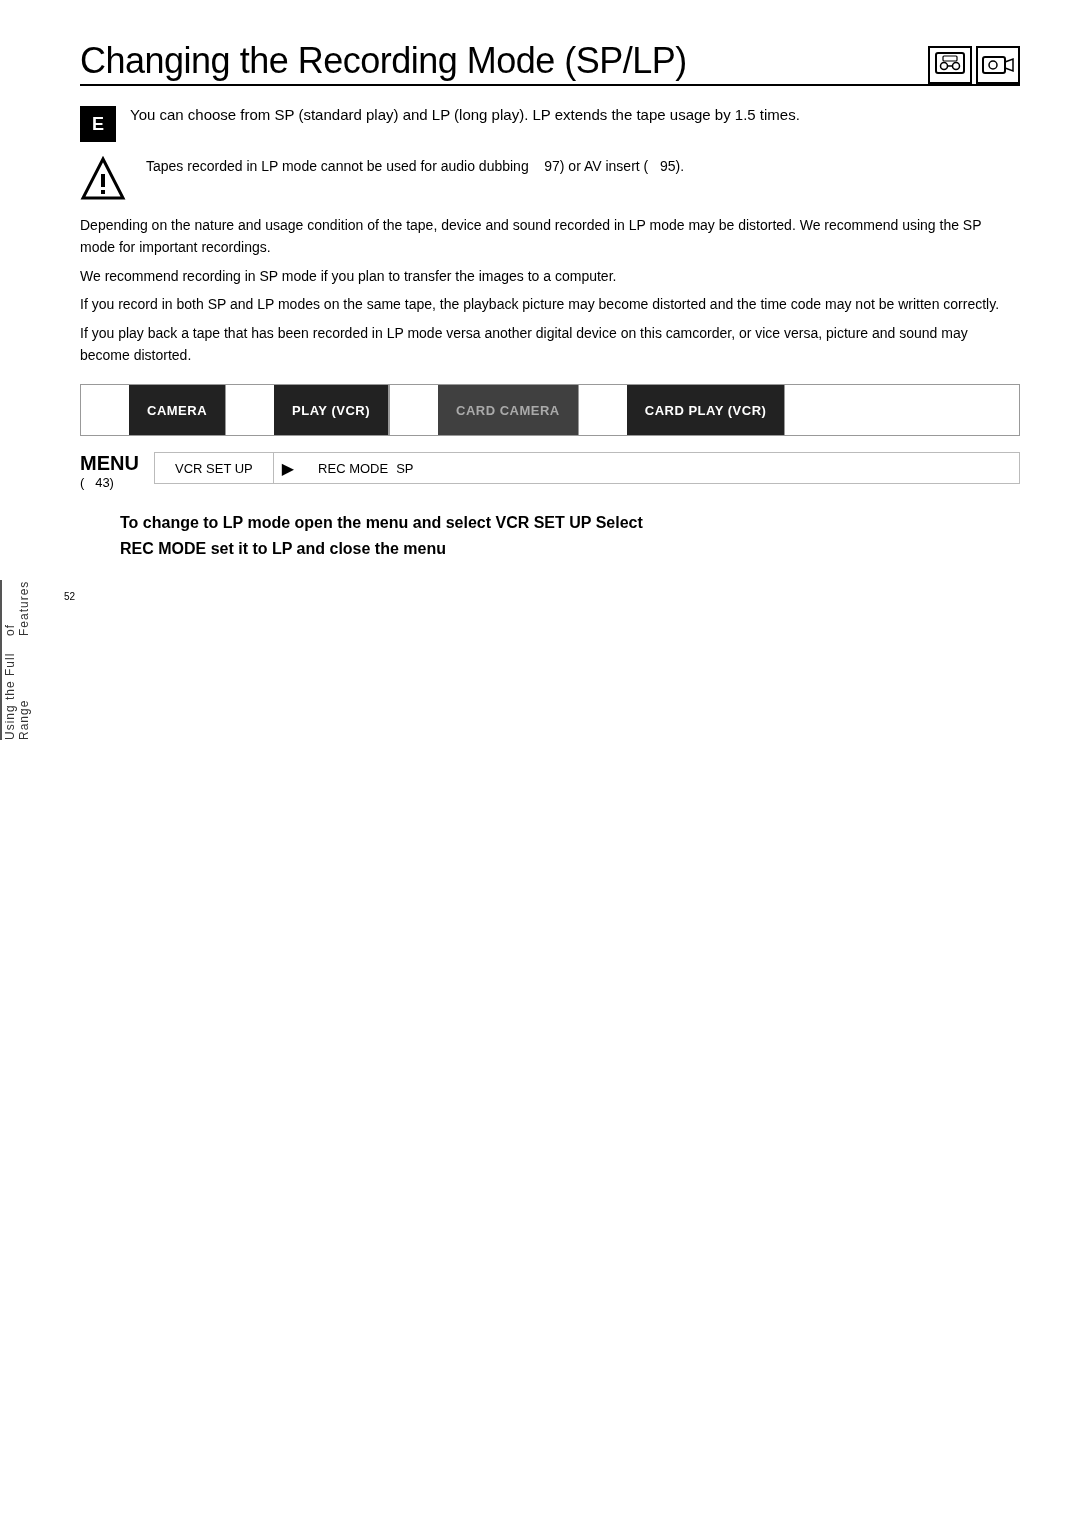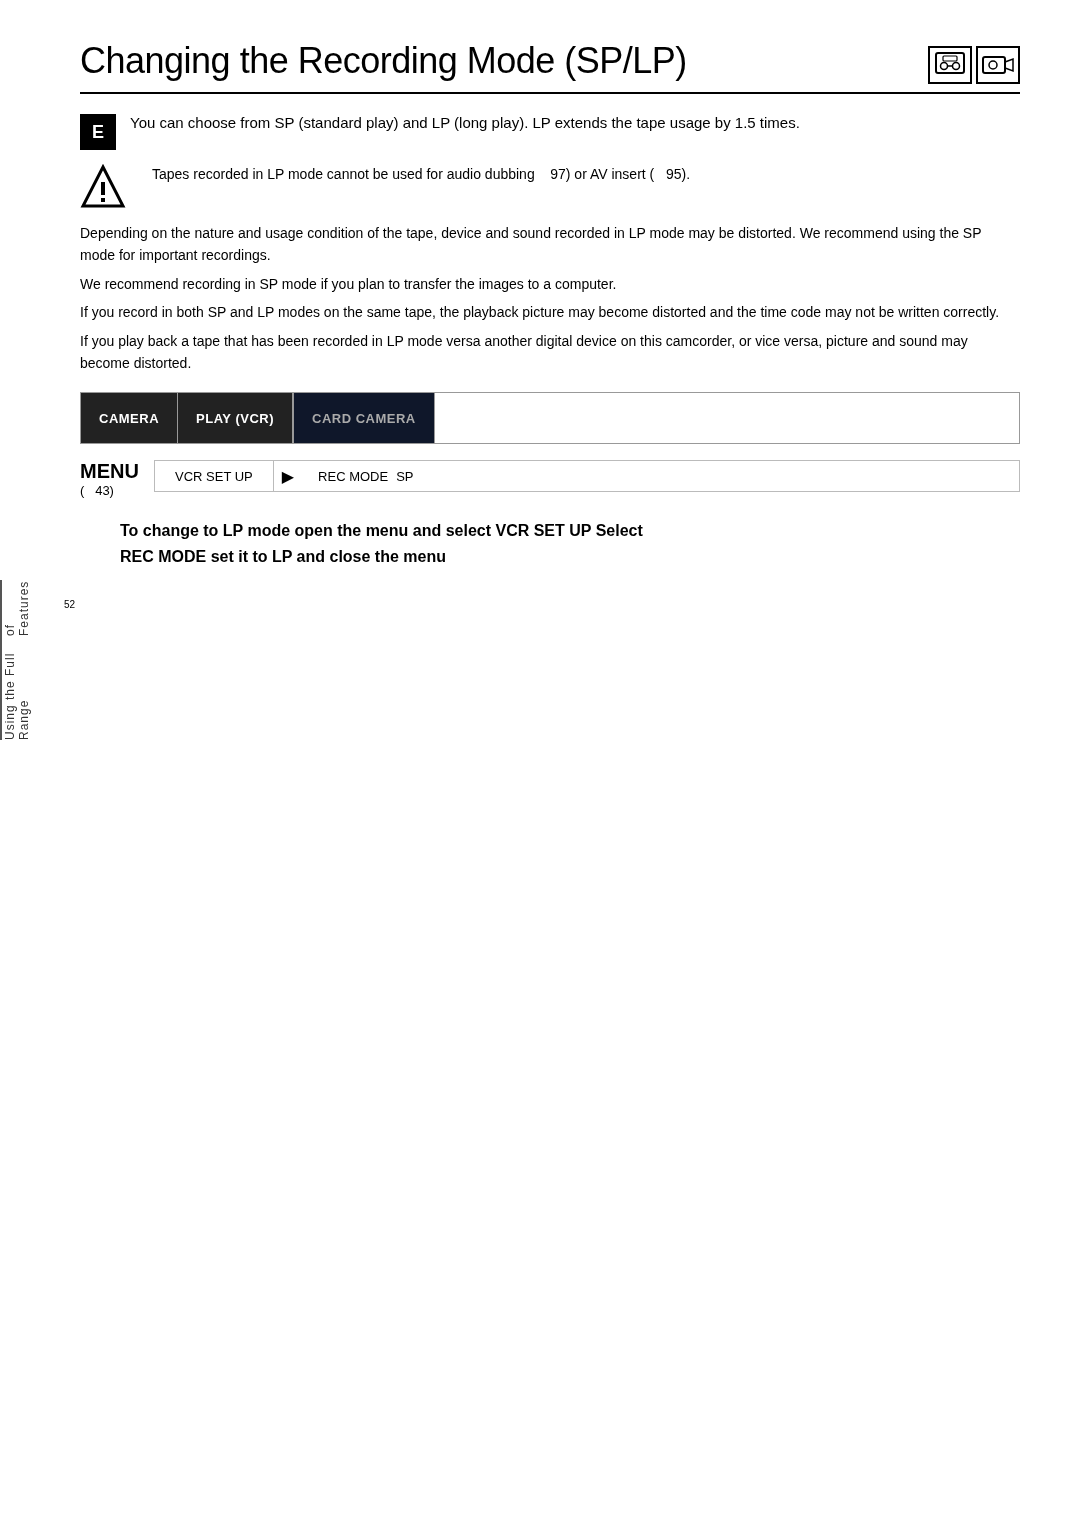--- a/index.html
+++ b/index.html
@@ -36,21 +36,21 @@
       padding-right: 4px;
       width: 28px;
     }
 
     
     .title-row {
       display: flex;
       align-items: flex-start;
       justify-content: space-between;
       border-bottom: 2px solid #000;
-      padding-bottom: 8px;
+      padding-bottom: 0;
       margin-bottom: 18px;
     }
 
     .page-title {
       font-size: 36px;
       font-weight: normal;
       letter-spacing: -0.5px;
     }
 
     .title-icons {
@@ -95,21 +95,21 @@
 
     .intro-text {
       font-size: 15px;
       line-height: 1.5;
     }
 
     
     .warning-block {
       display: flex;
       align-items: flex-start;
-      gap: 26px;
+      gap: 20px;
       margin-bottom: 12px;
     }
 
     .warning-text {
       font-size: 14px;
       line-height: 1.55;
     }
 
     .body-paragraphs {
       margin-bottom: 18px;
@@ -132,29 +132,30 @@
 
     .tab {
       display: flex;
       align-items: center;
       padding: 0 18px;
       font-size: 13px;
       font-weight: bold;
       letter-spacing: 0.5px;
       border-right: 1px solid #999;
       text-transform: uppercase;
+      margin-left: 48px;
     }
 
     .tab.active {
       background: #222;
       color: #fff;
     }
 
     .tab.inactive {
-      background: #0f172a;
+      background: #404040;
       color: #aaa;
     }
 
     
     .menu-block {
       display: flex;
       align-items: flex-start;
       gap: 4px;
       margin-bottom: 20px;
     }
@@ -284,20 +285,23 @@
     <div class="tab active">
       <span>CAMERA</span>
     </div>
     <div class="tab active">
       <span>PLAY (VCR)</span>
     </div>
     <div style="width:1px;background:#999;"></div>
     <div class="tab inactive">
       <span>CARD CAMERA</span>
     </div>
+    <div class="tab active">
+      <span>CARD PLAY (VCR)</span>
+    </div>
   </div>
 
   <div class="menu-block">
     <div>
       <div class="menu-label">MENU</div>
       <div class="menu-ref">(&nbsp;&nbsp; 43)</div>
     </div>
     <div class="menu-diagram">
       <div class="menu-item-box">VCR SET UP</div>
       <div class="menu-arrow">▶</div>

